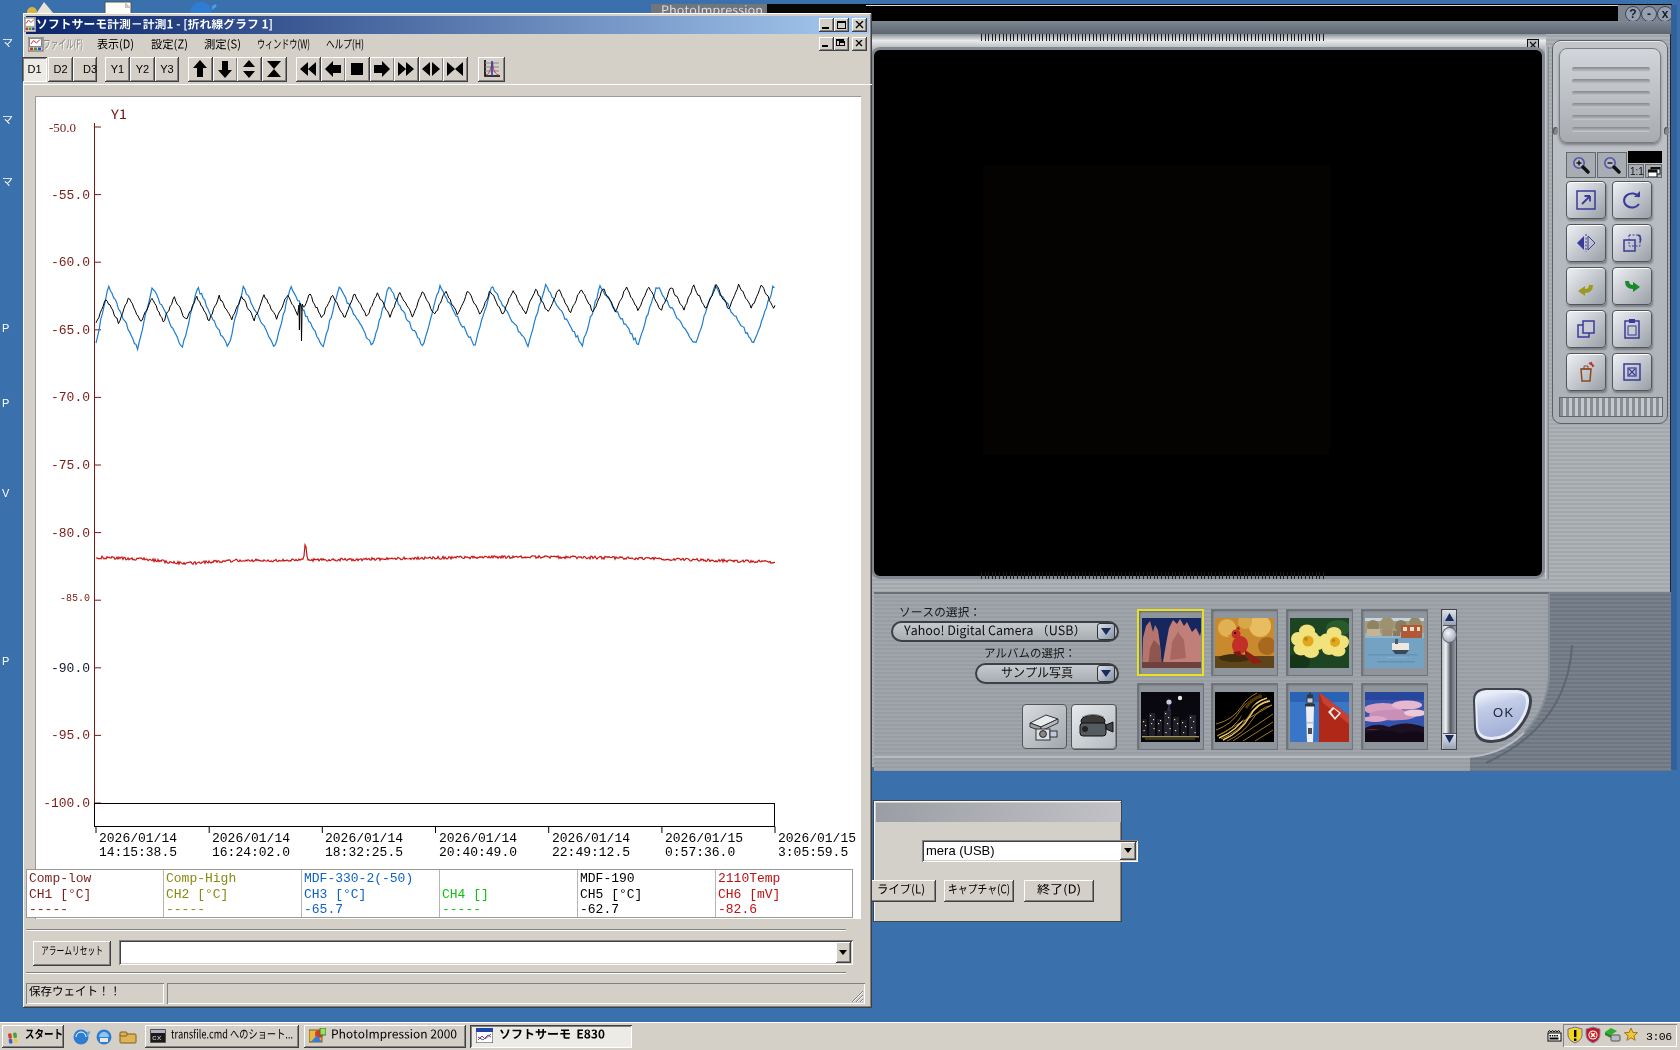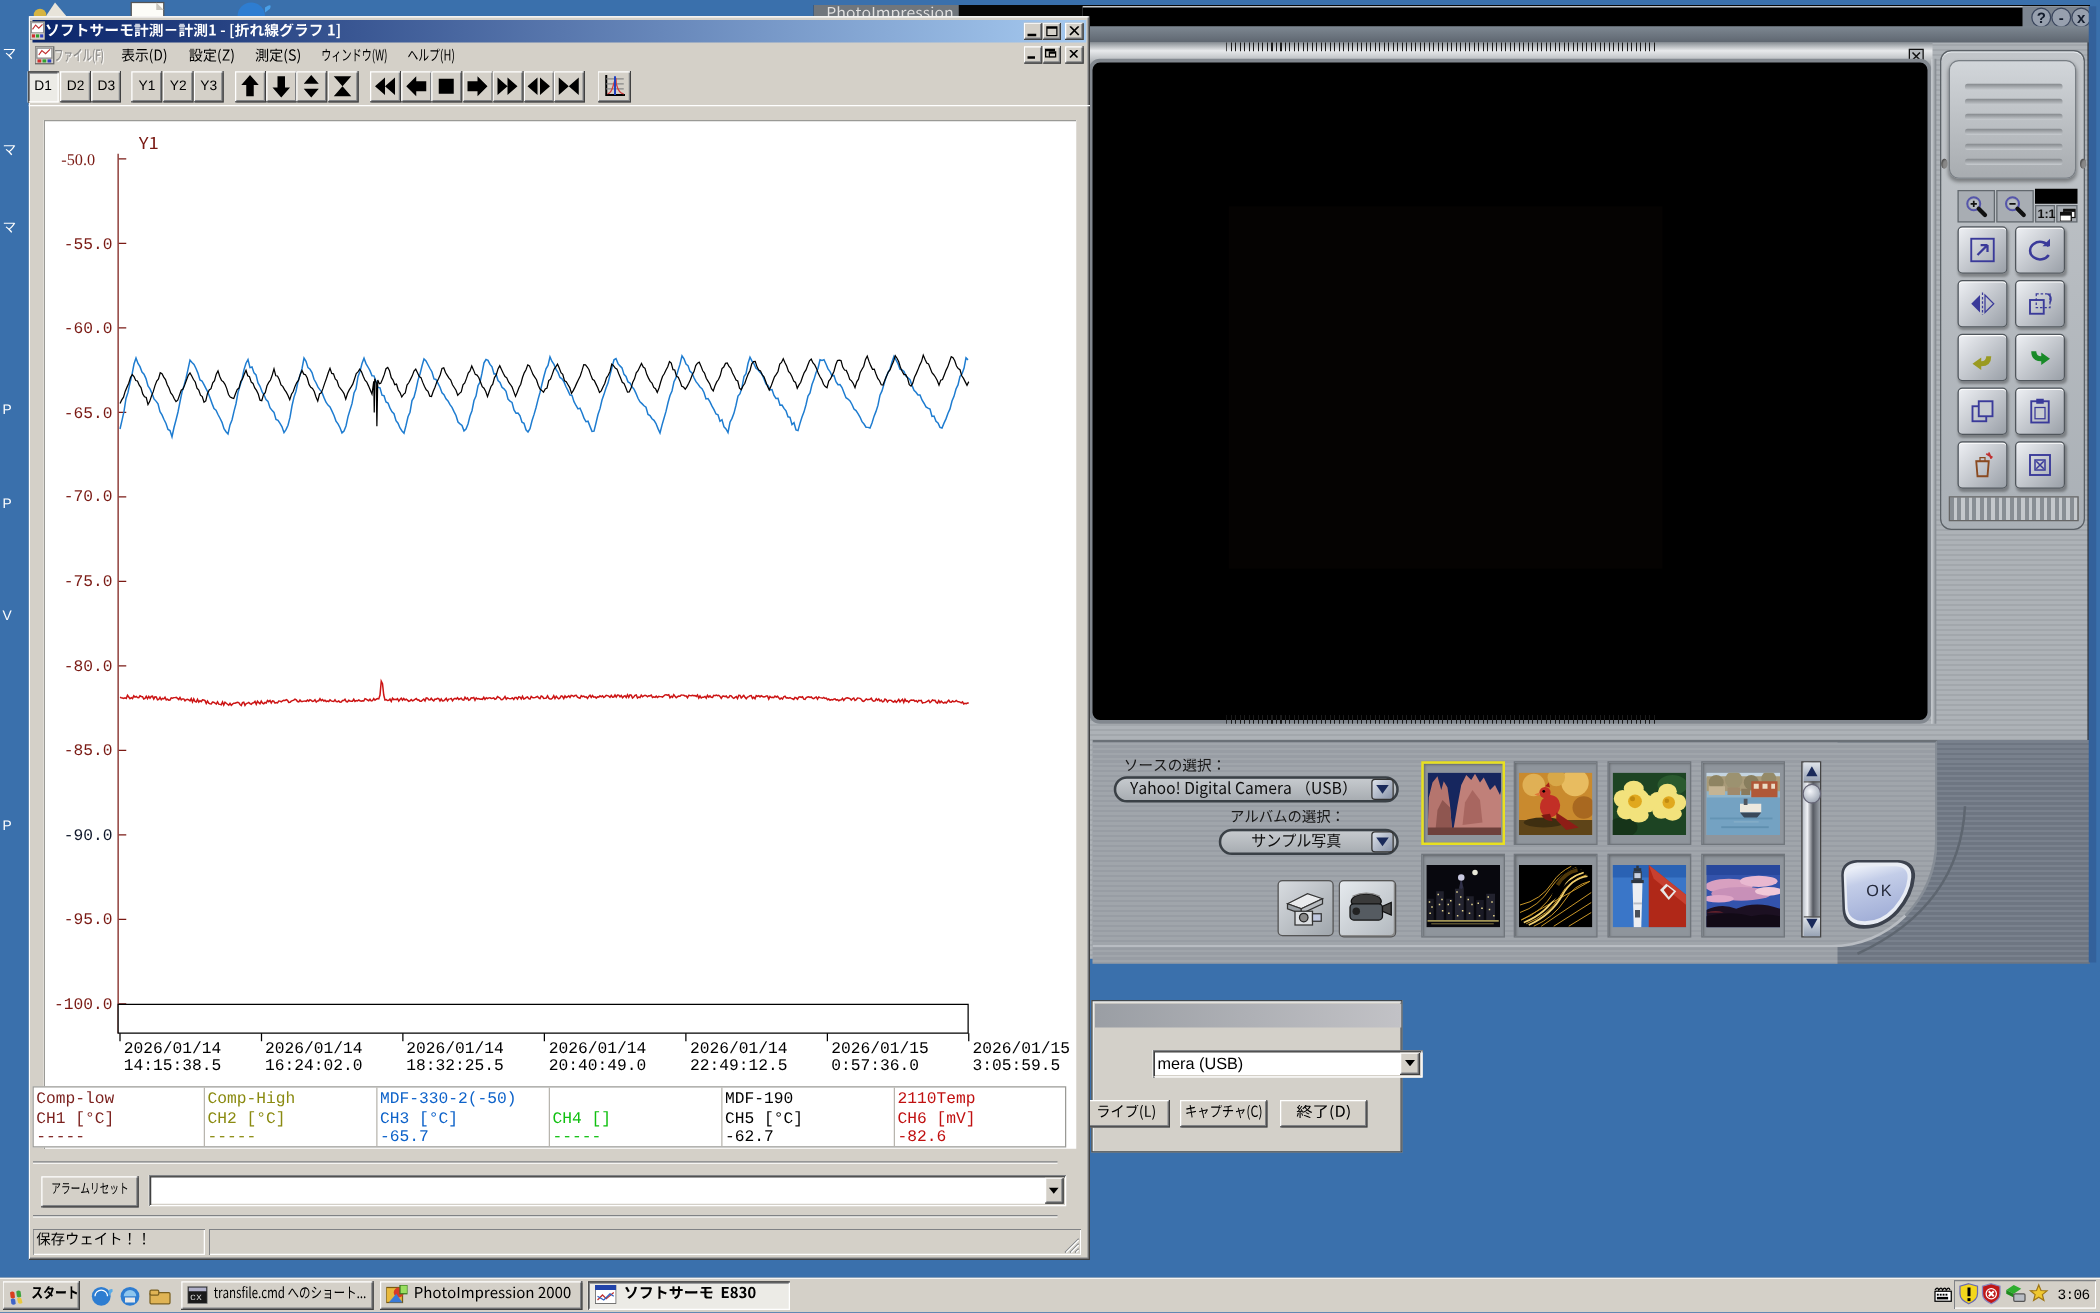--- a/index.html
+++ b/index.html
@@ -80,21 +80,21 @@
       <div style="left:44px;top:111px;width:30px;height:26px;background:#a8adb3;border:1px solid #62686e;">
         <svg style="position:absolute;left:4px;top:2px" width="22" height="22">
           <circle cx="8" cy="8" r="5.2" stroke="#5555aa" fill="none" stroke-width="1.6"></circle>
           <circle cx="8" cy="8" r="3.6" fill="#b8bdc3"></circle>
           <path d="M5.5 8 H10.5" stroke="#111" stroke-width="1.4"></path>
           <path d="M12 12 L17 17" stroke="#111" stroke-width="3.4" stroke-linecap="round"></path>
         </svg>
       </div>
       <div style="left:75px;top:110px;width:34px;height:12px;background:#000;"></div>
       <div style="left:75px;top:123px;width:16px;height:14px;background:#a8adb3;border:1px solid #62686e;">
-        <div style="left:1px;top:1px;width:14px;height:11px;font-size:10px;font-weight:bold;color:#111;position:absolute">1:1</div>
+        <div style="left:1px;top:1px;width:14px;height:11px;font-size:10px;font-weight:normal;color:#111;position:absolute">1:1</div>
       </div>
       <div style="left:92px;top:123px;width:17px;height:14px;background:#a8adb3;border:1px solid #62686e;">
         <svg style="position:absolute;left:2px;top:2px" width="13" height="10">
           <rect x="3" y="0" width="9" height="7" fill="#fff" stroke="#111"></rect>
           <rect x="3" y="0" width="9" height="2.5" fill="#111"></rect>
           <rect x="0" y="3" width="9" height="7" fill="#fff" stroke="#111"></rect>
           <rect x="0" y="3" width="9" height="2.5" fill="#111"></rect>
         </svg>
       </div>
       <div style="left:13px;top:140px;width:40px;height:38px;background:linear-gradient(135deg,#eef0f4,#9aa0a8);border:1px solid #50565c;border-radius:4px;box-shadow:inset 0 1px 0 #fff,1px 2px 2px rgba(0,0,0,.3)">
@@ -513,21 +513,21 @@
         <path d="M1 0 L7 6 M7 0 L1 6" stroke="#000" stroke-width="1.3"></path>
       </svg>
     </div>
     <div class="btnp" style="left:-1px;top:44px;width:25px;height:25px;">
       <div style="left:0;top:6px;width:100%;height:14px;font-size:11px;text-align:center;color:#000;position:absolute">D1</div>
     </div>
     <div class="btn" style="left:25px;top:44px;width:25px;height:25px;">
       <div style="left:0;top:6px;width:100%;height:14px;font-size:11px;text-align:center;color:#000;position:absolute">D2</div>
     </div>
     <div class="btn" style="left:50px;top:44px;width:24px;height:25px;">
-      <div style="left:0;top:6px;width:100%;height:14px;font-size:11px;text-align:center;color:#000;position:absolute">D3</div>
+      <div style="left:0;top:6px;width:100%;height:14px;font-size:11px;text-align:right;color:#000;position:absolute">D3</div>
     </div>
     <div class="btn" style="left:82px;top:44px;width:25px;height:25px;">
       <div style="left:0;top:6px;width:100%;height:14px;font-size:11px;text-align:center;color:#000;position:absolute">Y1</div>
     </div>
     <div class="btn" style="left:107px;top:44px;width:25px;height:25px;">
       <div style="left:0;top:6px;width:100%;height:14px;font-size:11px;text-align:center;color:#000;position:absolute">Y2</div>
     </div>
     <div class="btn" style="left:132px;top:44px;width:24px;height:25px;">
       <div style="left:0;top:6px;width:100%;height:14px;font-size:11px;text-align:center;color:#000;position:absolute">Y3</div>
     </div>
@@ -599,21 +599,21 @@
     <svg style="position:absolute;left:88px;top:96px" width="17" height="21" viewBox="0 0 17 21" aria-hidden="true">
       <path transform="translate(0,10.1) scale(1.1333,1)" d="M2.8 0.0H4.0V-3.7L6.9 -9.5H5.7L4.4 -6.8C4.1 -6.1 3.8 -5.5 3.5 -4.7H3.4C3.1 -5.5 2.8 -6.1 2.5 -6.8L1.3 -9.5H-0.0L2.8 -3.7Z M8.0 0.0H13.3V-1.0H11.4V-9.5H10.5C9.9 -9.2 9.3 -9.0 8.5 -8.9V-8.1H10.2V-1.0H8.0Z" fill="#7a1a14"></path>
     </svg>
     <div style="left:26px;top:107.0px;width:41px;height:14px;font-family:Liberation Serif, serif;font-size:13px;color:#7a1a14;letter-spacing:0px">-50.0</div>
     <div style="left:26px;top:174.6px;width:41px;height:14px;font-family:'Liberation Mono',monospace;font-size:13px;color:#7a1a14;text-align:right;letter-spacing:0px">-55.0</div>
     <div style="left:26px;top:242.2px;width:41px;height:14px;font-family:'Liberation Mono',monospace;font-size:13px;color:#7a1a14;text-align:right;letter-spacing:0px">-60.0</div>
     <div style="left:26px;top:309.79999999999995px;width:41px;height:14px;font-family:'Liberation Mono',monospace;font-size:13px;color:#7a1a14;text-align:right;letter-spacing:0px">-65.0</div>
     <div style="left:26px;top:377.4px;width:41px;height:14px;font-family:'Liberation Mono',monospace;font-size:13px;color:#7a1a14;text-align:right;letter-spacing:0px">-70.0</div>
     <div style="left:26px;top:445.0px;width:41px;height:14px;font-family:'Liberation Mono',monospace;font-size:13px;color:#7a1a14;text-align:right;letter-spacing:0px">-75.0</div>
     <div style="left:26px;top:512.5999999999999px;width:41px;height:14px;font-family:'Liberation Mono',monospace;font-size:13px;color:#7a1a14;text-align:right;letter-spacing:0px">-80.0</div>
-    <div style="left:26px;top:580.1999999999999px;width:41px;height:14px;font-family:'Liberation Mono',monospace;font-size:13px;color:#7a1a14;text-align:right;letter-spacing:0px">-85.0</div>
+    <div style="left:26px;top:580.1999999999999px;width:41px;height:14px;font-family:'Liberation Mono',monospace;font-size:10px;color:#7a1a14;text-align:right;letter-spacing:0px">-85.0</div>
     <div style="left:26px;top:647.8px;width:41px;height:14px;font-family:'Liberation Mono',monospace;font-size:13px;color:#0f172a;text-align:right;letter-spacing:0px">-90.0</div>
     <div style="left:26px;top:715.4px;width:41px;height:14px;font-family:'Liberation Mono',monospace;font-size:13px;color:#7a1a14;text-align:right;letter-spacing:0px">-95.0</div>
     <div style="left:19px;top:783.0px;width:48px;height:14px;font-family:'Liberation Mono',monospace;font-size:13px;color:#7a1a14;text-align:right;letter-spacing:0px">-100.0</div>
     <svg style="position:absolute;left:67px;top:87px" width="780" height="770" viewBox="90 100 780 770">
       <path d="M94.5 123 V826.5" stroke="#7a1a14" fill="none"></path>
       <path d="M95 127.0 H101" stroke="#7a1a14" fill="none"></path>
       <path d="M95 194.6 H101" stroke="#7a1a14" fill="none"></path>
       <path d="M95 262.2 H101" stroke="#7a1a14" fill="none"></path>
       <path d="M95 329.8 H101" stroke="#7a1a14" fill="none"></path>
       <path d="M95 397.4 H101" stroke="#7a1a14" fill="none"></path>

